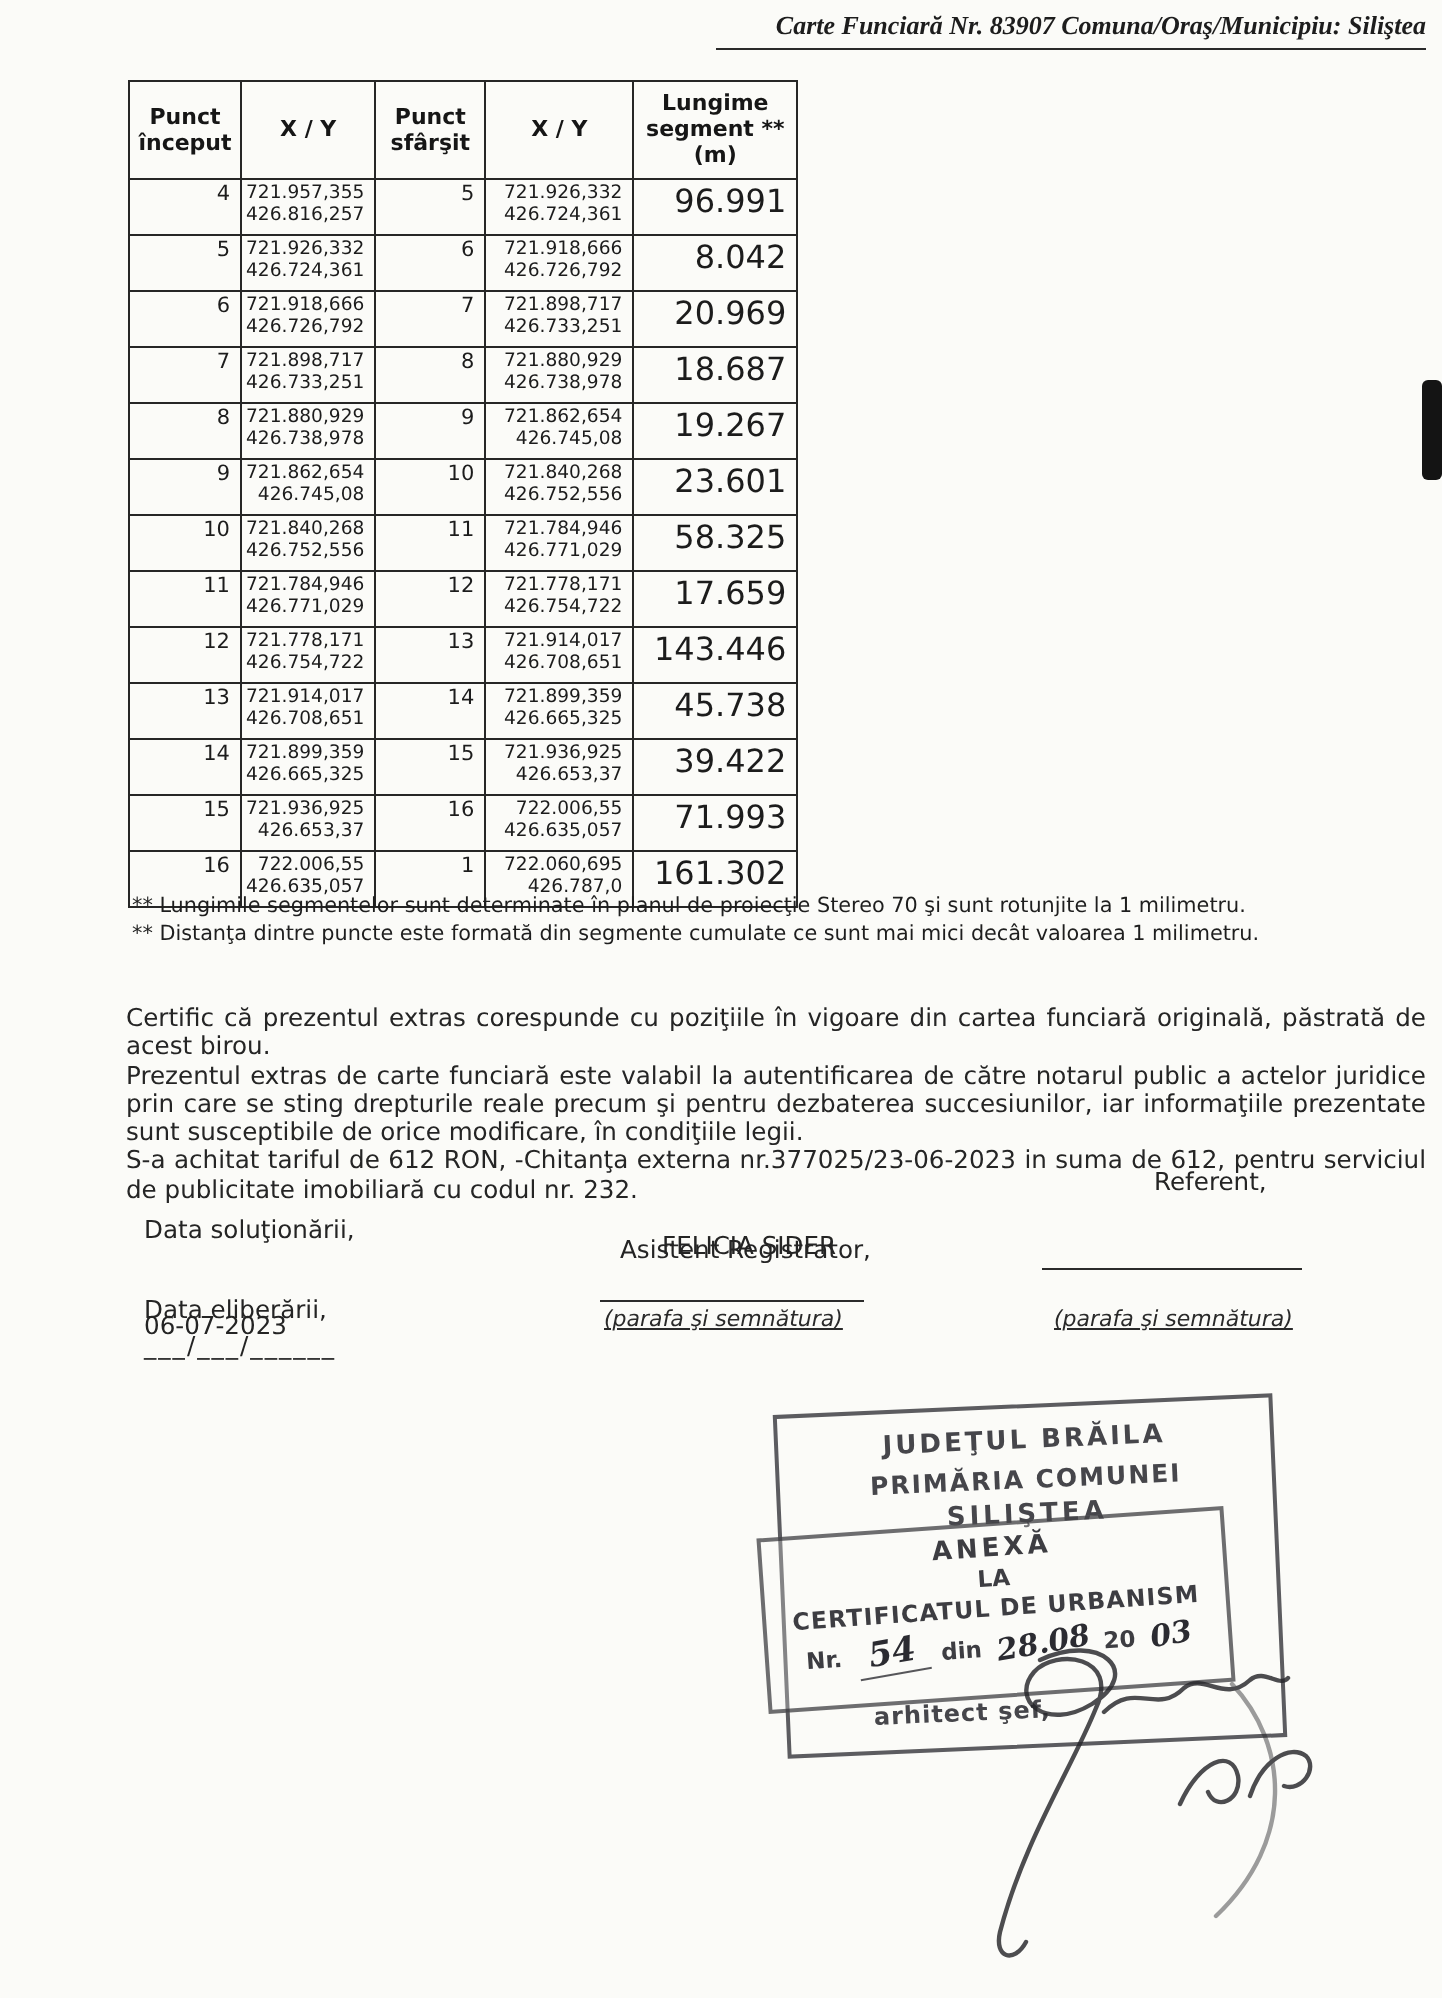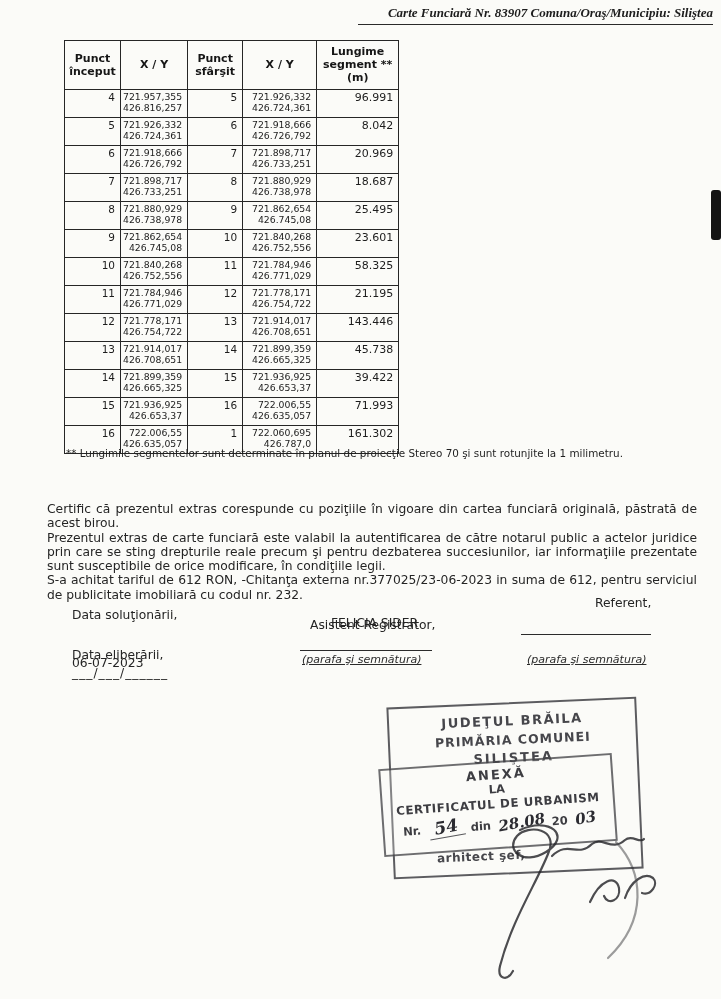--- a/index.html
+++ b/index.html
@@ -22,28 +22,28 @@
     background:#fbfbf8;
   }
   .seg-table th, .seg-table td { border:1.4px solid #262626; }
   .seg-table th {
     font-size:11px; font-weight:bold; text-align:center; padding:4px 2px;
     line-height:1.2; color:#161616; vertical-align:middle;
   }
   .seg-table td { vertical-align:top; height:28px; padding:1px 5px 1px 2px; color:#1c1c1c; }
   .seg-table td.pt  { text-align:right; font-size:10.5px; }
   .seg-table td.xy  { text-align:right; font-size:9.3px; line-height:1.22;margin-top:40px; }
-  .seg-table td.len { text-align:right; font-size:11px; }
+  .seg-table td.len { text-align:right; font-size:16px; }
   .w1{width:56px;} .w2{width:63px;} .w3{width:55px;} .w4{width:74px;} .w5{width:82px;}
   
   .footnote { position:absolute; left:66px; width:600px; font-size:10.4px; color:#1e1e1e; }
   .fn1{ top:447px; } .fn2{ top:461px; }
   
   .body-text {
-    position:absolute; left:47px; top:502px; width:650px;
+    position:absolute; left:63px; top:502px; width:650px;
     font-size:12.3px; line-height:1.16; text-align:justify; color:#252525;
   }
   .body-text p { margin:0; }
   
   .abs { position:absolute; }
   .sig-label { font-size:12.3px; color:#242424; }
   .sig-line  { border-top:1.4px solid #2b2b2b; }
   .sig-note  { font-style:italic; font-size:11px; color:#2a2a2a; }
   .underline-note { text-decoration:underline; }
   
@@ -163,21 +163,21 @@
       <td class="pt w1">8</td>
       <td class="xy w2">
         <div>721.880,929</div>
         <div>426.738,978</div>
       </td>
       <td class="pt w3">9</td>
       <td class="xy w4">
         <div>721.862,654</div>
         <div>426.745,08</div>
       </td>
-      <td class="len w5">25.495</td>
+      <td class="len w5">19.267</td>
     </tr>
 
     <tr>
       <td class="pt w1">9</td>
       <td class="xy w2">
         <div>721.862,654</div>
         <div>426.745,08</div>
       </td>
       <td class="pt w3">10</td>
       <td class="xy w4">
@@ -205,21 +205,21 @@
       <td class="pt w1">11</td>
       <td class="xy w2">
         <div>721.784,946</div>
         <div>426.771,029</div>
       </td>
       <td class="pt w3">12</td>
       <td class="xy w4">
         <div>721.778,171</div>
         <div>426.754,722</div>
       </td>
-      <td class="len w5">21.195</td>
+      <td class="len w5">17.659</td>
     </tr>
 
     <tr>
       <td class="pt w1">12</td>
       <td class="xy w2">
         <div>721.778,171</div>
         <div>426.754,722</div>
       </td>
       <td class="pt w3">13</td>
       <td class="xy w4">
@@ -281,38 +281,39 @@
       <td class="xy w4">
         <div>722.060,695</div>
         <div>426.787,0</div>
       </td>
       <td class="len w5">161.302</td>
     </tr>
   </tbody>
   </table>
 
   <div class="footnote fn1">** Lungimile segmentelor sunt determinate în planul de proiecţie Stereo 70 şi sunt rotunjite la 1 milimetru.</div>
+  <div class="footnote fn2">** Distanţa dintre puncte este formată din segmente cumulate ce sunt mai mici decât valoarea 1 milimetru.</div>
 
   <div class="body-text">
     <p>Certific că prezentul extras corespunde  cu poziţiile în vigoare din cartea funciară originală, păstrată de acest birou.</p>
     <p>Prezentul extras de carte funciară este valabil la autentificarea de către notarul public a actelor juridice prin care se sting drepturile reale precum şi pentru dezbaterea succesiunilor, iar informaţiile prezentate sunt susceptibile de orice modificare, în condiţiile legii.</p>
     <p>S-a achitat tariful de 612 RON, -Chitanţa externa nr.377025/23-06-2023 in suma de 612, pentru serviciul de publicitate imobiliară cu codul nr. 232.</p>
   </div>
 
   <div class="abs sig-label" style="left:72px; top:608px;">Data soluţionării,</div>
   <div class="abs sig-label" style="left:72px; top:656px;">06-07-2023</div>
   <div class="abs sig-label" style="left:72px; top:648px;">Data eliberării,</div>
   <div class="abs sig-label" style="left:72px; top:666px; letter-spacing:1px;">___/___/______</div>
 
   <div class="abs sig-label" style="left:310px; top:618px;">Asistent Registrator,</div>
   <div class="abs sig-label" style="left:331px; top:616px;">FELICIA SIDER</div>
   <div class="abs sig-line" style="left:300px; top:650px; width:132px;"></div>
   <div class="abs sig-note underline-note" style="left:302px; top:653px;">(parafa şi semnătura)</div>
 
-  <div class="abs sig-label" style="left:577px; top:596px;margin-left:18px;">Referent,</div>
+  <div class="abs sig-label" style="left:577px; top:584px;">Referent,</div>
   <div class="abs sig-line" style="left:521px; top:634px; width:130px;"></div>
   <div class="abs sig-note underline-note" style="left:527px; top:653px;">(parafa şi semnătura)</div>
 
   <div class="stamp-outer">
     <div class="s-l1">JUDEŢUL BRĂILA</div>
     <div class="s-l2">PRIMĂRIA COMUNEI</div>
     <div class="s-l3">SILIŞTEA</div>
     <div class="s-arch">arhitect şef,</div>
   </div>
 

